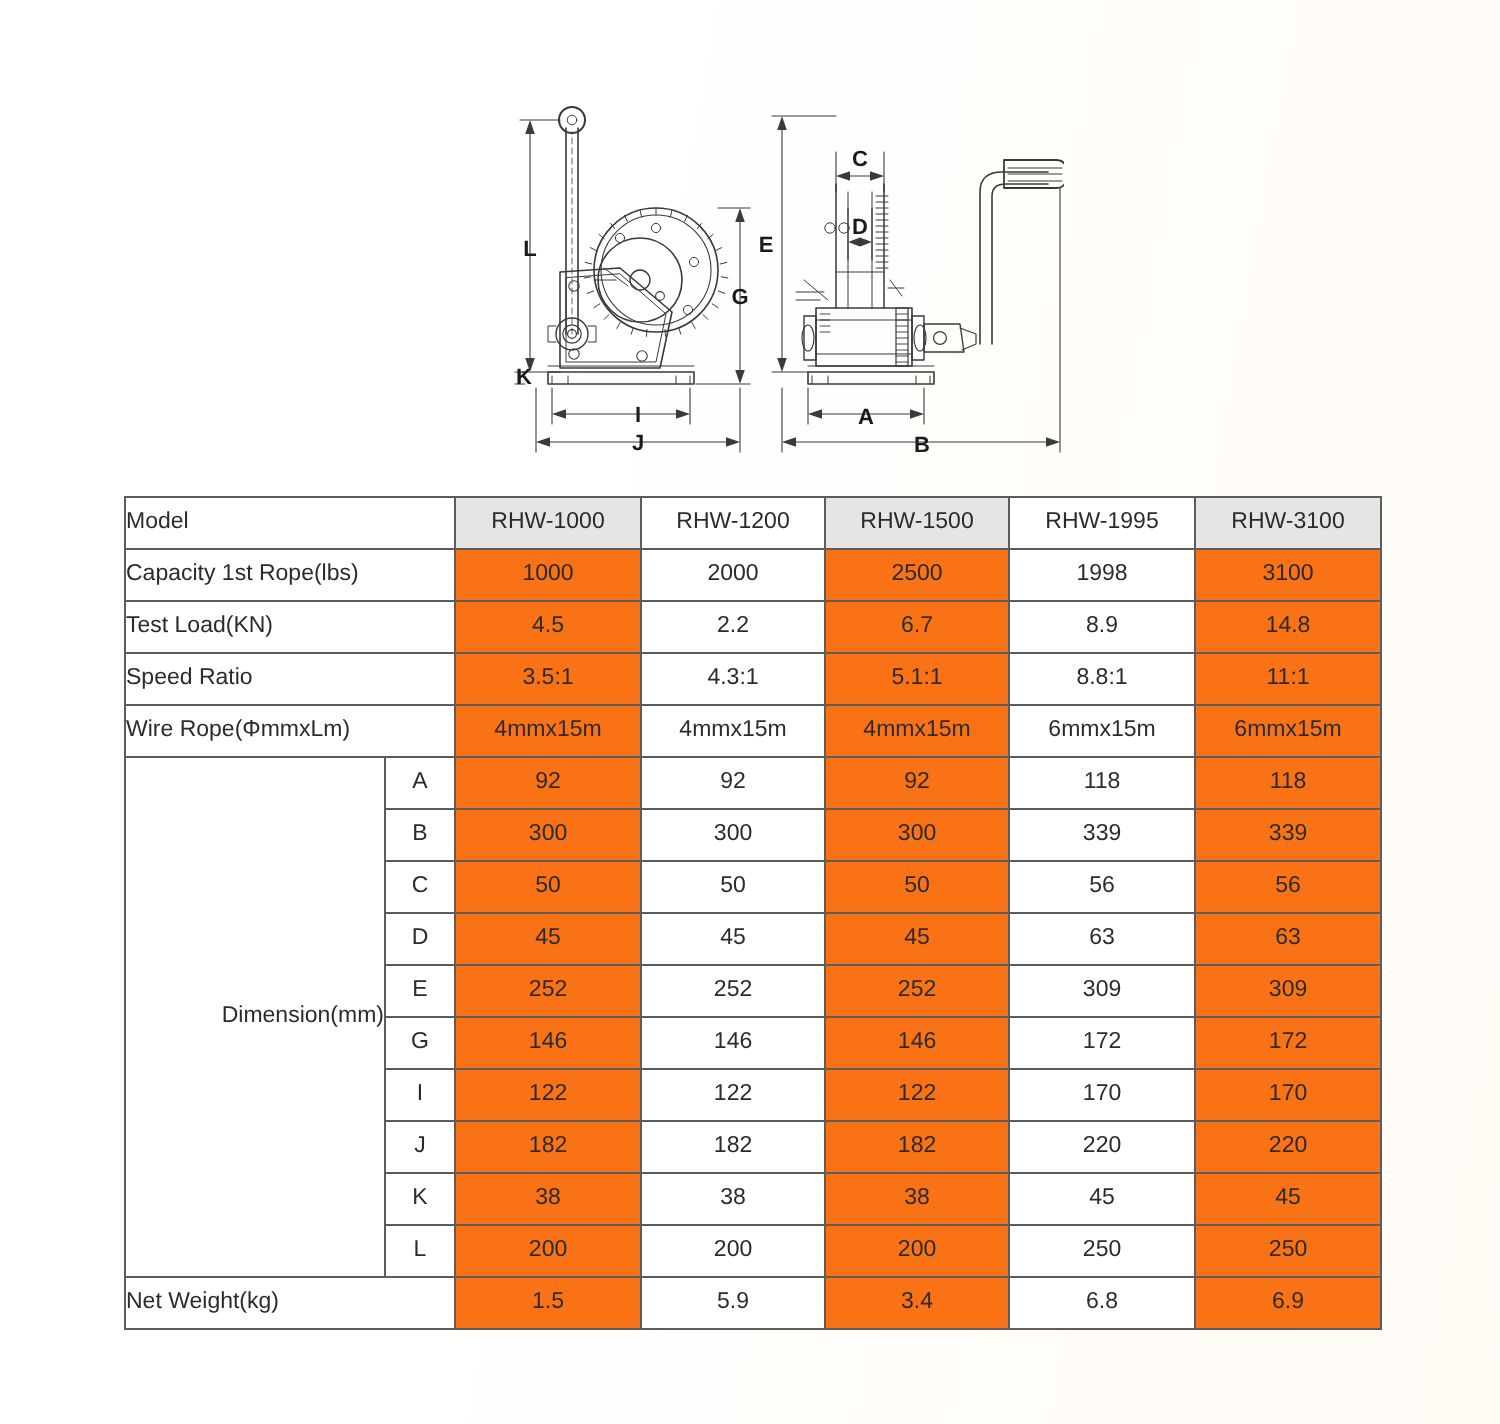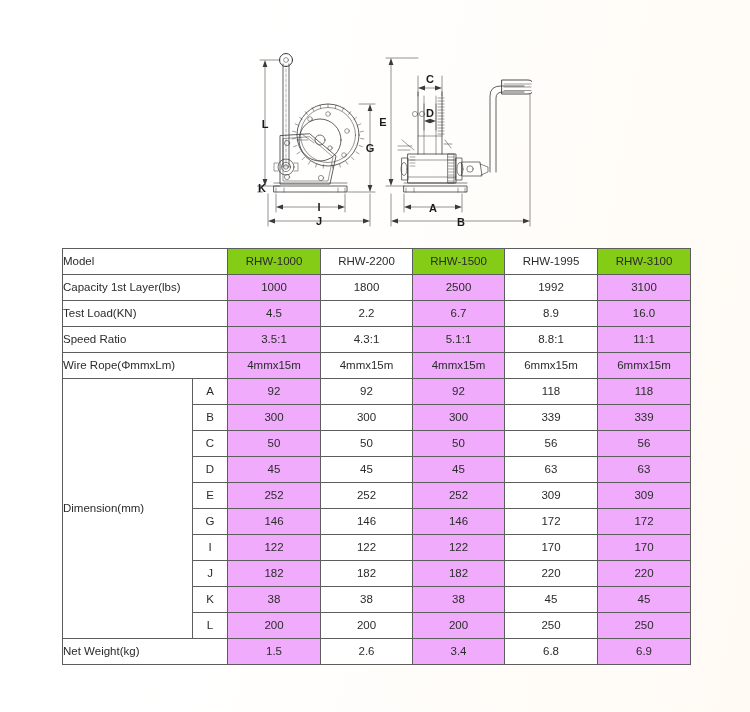--- a/index.html
+++ b/index.html
@@ -61,39 +61,39 @@
     background: #ffffff;
     white-space: nowrap;
   }
   
   td.dim-letter {
     text-align: center;
     font-size: 12px;
     background: #ffffff;
   }
   td.dim-title {
-    text-align: left;
+    text-align: right;
     padding-left: 5px;
     font-size: 12px;
     vertical-align: middle;
     background: #ffffff;
   }
   
   td.val {
     text-align: center;
   }
   td.val.shade {
-    background: #f0abfc;
+    background: #f97316;
   }
   td.hdr {
     text-align: center;
     font-size: 12px;
   }
   td.hdr.shade {
-    background: #84cc16;
+    background: #e5e5e5;
   }
 </style>
 </head>
 <body>
 
 <div class="page-wash"></div>
 
 <div class="drawing-wrap">
   <svg width="280" height="196" viewBox="0 0 280 196">
     <g fill="none" stroke="#3a3a3a" stroke-width="0.7" stroke-linejoin="round" stroke-linecap="round">
@@ -305,42 +305,42 @@
       <col style="width:92px">
       <col style="width:92px">
       <col style="width:93px">
       <col style="width:93px">
     </colgroup>
     <tbody>
 
       <tr>
         <td class="lbl" colspan="2">Model</td>
         <td class="hdr shade">RHW-1000</td>
-        <td class="hdr">RHW-2200</td>
+        <td class="hdr">RHW-1200</td>
         <td class="hdr shade">RHW-1500</td>
         <td class="hdr">RHW-1995</td>
         <td class="hdr shade">RHW-3100</td>
       </tr>
 
       <tr>
-        <td class="lbl" colspan="2">Capacity   1st Layer(lbs)</td>
+        <td class="lbl" colspan="2">Capacity   1st Rope(lbs)</td>
         <td class="val shade">1000</td>
-        <td class="val">1800</td>
+        <td class="val">2000</td>
         <td class="val shade">2500</td>
-        <td class="val">1992</td>
+        <td class="val">1998</td>
         <td class="val shade">3100</td>
       </tr>
 
       <tr>
         <td class="lbl" colspan="2">Test Load(KN)</td>
         <td class="val shade">4.5</td>
         <td class="val">2.2</td>
         <td class="val shade">6.7</td>
         <td class="val">8.9</td>
-        <td class="val shade">16.0</td>
+        <td class="val shade">14.8</td>
       </tr>
 
       <tr>
         <td class="lbl" colspan="2">Speed Ratio</td>
         <td class="val shade">3.5:1</td>
         <td class="val">4.3:1</td>
         <td class="val shade">5.1:1</td>
         <td class="val">8.8:1</td>
         <td class="val shade">11:1</td>
       </tr>
@@ -432,20 +432,20 @@
         <td class="val shade">200</td>
         <td class="val">200</td>
         <td class="val shade">200</td>
         <td class="val">250</td>
         <td class="val shade">250</td>
       </tr>
 
       <tr>
         <td class="lbl" colspan="2">Net Weight(kg)</td>
         <td class="val shade">1.5</td>
-        <td class="val">2.6</td>
+        <td class="val">5.9</td>
         <td class="val shade">3.4</td>
         <td class="val">6.8</td>
         <td class="val shade">6.9</td>
       </tr>
     </tbody>
   </table>
 </div>
 
 </body></html>

